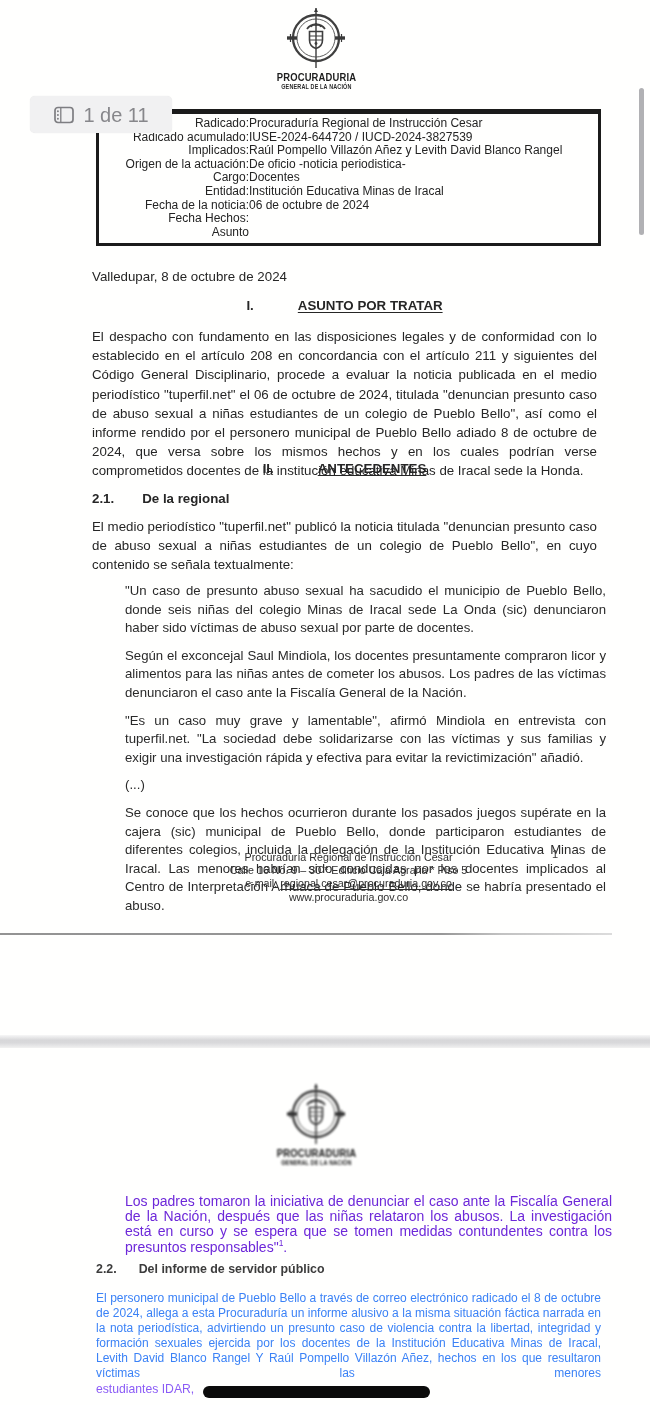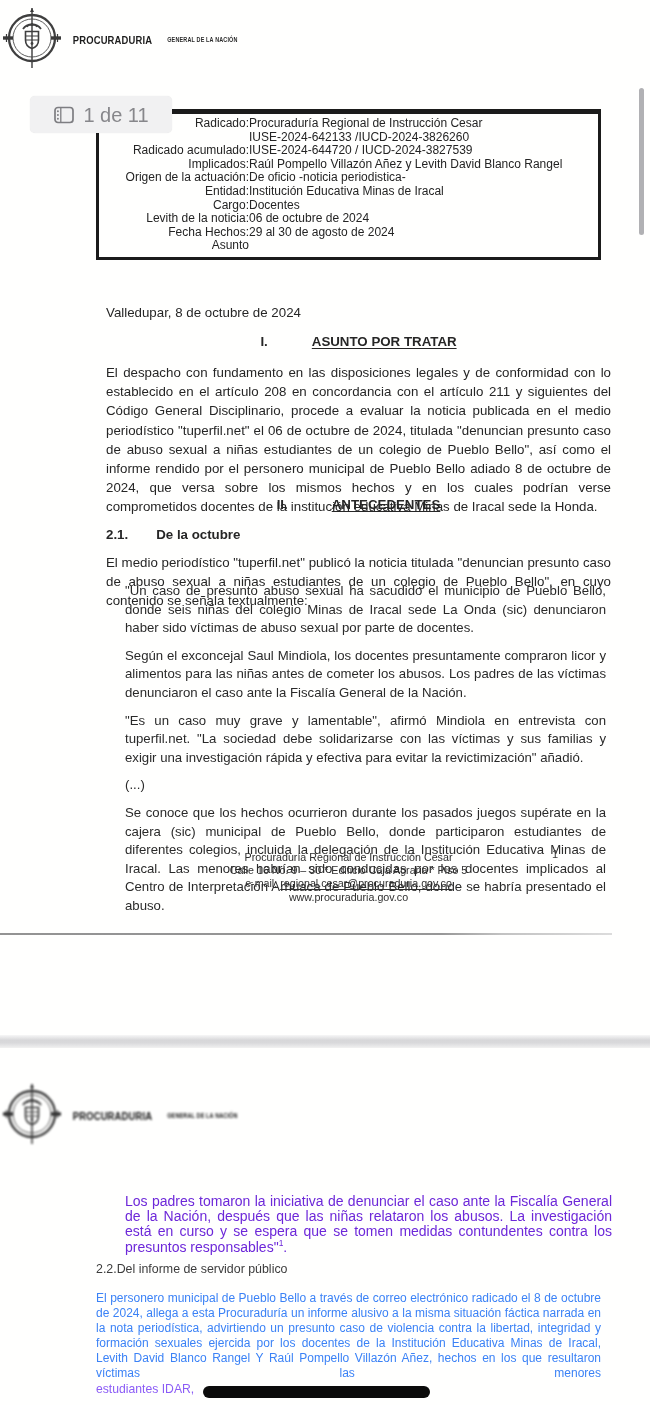--- a/index.html
+++ b/index.html
@@ -5,21 +5,21 @@
   html,body{margin:0;padding:0;}
   body{
     width:650px;height:1405px;position:relative;overflow:hidden;
     background:#fffffe;color:#2a2a2a;
     font-family:"Liberation Sans","DejaVu Sans",sans-serif;
     -webkit-font-smoothing:antialiased;
   }
   .abs{position:absolute;}
 
   
-  .logo-block{left:0;width:632px;display:flex;flex-direction:row;align-items:center;}
+  .logo-block{left:0;width:632px;display:flex;flex-direction:column;align-items:center;}
   .logo-name{font-weight:700;font-size:11.5px;letter-spacing:.2px;color:#1d1d1d;
     display:inline-block;transform:scaleX(.82);line-height:11px;margin-top:2px;}
   .logo-sub{font-weight:700;font-size:6.4px;letter-spacing:.2px;color:#2a2a2a;
     display:inline-block;transform:scaleX(.85);line-height:7px;}
 
   
   .badge{left:30px;top:96px;width:142px;height:37px;background:#f1f1f2;border-radius:5px;
     display:flex;align-items:center;justify-content:center;gap:8px;z-index:30;
     box-shadow:0 0 1px rgba(0,0,0,.12);}
   .badge-text{font-size:20px;color:#87878b;line-height:20px;}
@@ -30,21 +30,21 @@
   
   .case-table{left:96px;top:109px;width:505px;box-sizing:border-box;
     border:3px solid #1b1b1b;border-top-width:5px;
     padding:3px 6px 4px 8px;font-size:12px;line-height:13.6px;color:#242424;}
   .trow{display:flex;}
   .tlabel{width:142px;flex:0 0 142px;text-align:right;}
   .tvalue{flex:1;}
 
   
   .doc{font-size:13.3px;line-height:19.2px;color:#262626;}
-  .block{left:106px;width:505px;margin-top:36px;}
+  .block{left:92px;width:505px;}
   .just{text-align:justify;}
   .heading-center{display:flex;justify-content:center;gap:44px;font-weight:700;}
   .underline{text-decoration:underline;text-underline-offset:2px;}
   .sub-heading{display:flex;gap:28px;font-weight:700;}
   .quotes{left:125px;width:481px;font-size:13.2px;line-height:18.6px;}
   .quote{margin-bottom:9px;text-align:justify;}
 
   
   .footer{left:96px;top:851px;width:505px;text-align:center;font-size:10.7px;line-height:13.2px;color:#2e2e2e;}
   .footer a{color:#2e2e2e;}
@@ -53,21 +53,21 @@
   
   .edge-line{left:0;top:933px;width:612px;height:2px;
     background:linear-gradient(to right,#939393 0%,#979797 72%,#c2c2c2 82%,#dcdcdc 100%);}
   .separator-band{left:0;top:1035px;width:650px;height:13px;
     background:linear-gradient(to bottom,#f7f7f7 0%,#d7d7d9 40%,#d9d9db 60%,#f1f1f1 100%);}
 
   
   .blurry{filter:blur(.6px);}
   .logo2-wrap{filter:blur(.8px) contrast(1.15);}
   .p2-quote{left:125px;top:1194px;width:487px;font-size:14px;line-height:15.2px;color:#6d28d9;text-align:justify;}
-  .p2-heading{left:96px;top:1262px;font-size:12.4px;font-weight:400;color:#3c3c3c;display:flex;}
+  .p2-heading{left:96px;top:1262px;font-size:12.4px;font-weight:700;color:#3c3c3c;display:flex;gap:22px;}
   .p2-para{left:96px;top:1291px;width:505px;font-size:12px;line-height:15.1px;color:#3b82f6;
     text-align:justify;text-align-last:justify;}
   .p2-tail{left:96px;top:1382px;width:505px;font-size:12.2px;color:#8b5cf6;}
   sup{font-size:.6em;vertical-align:super;line-height:0;}
   .redaction-bar{left:203px;top:1386px;width:227px;height:12px;border-radius:6px;background:#0b0b0b;z-index:20;}
 </style>
 </head>
 <body>
 
 <div class="abs logo-block" style="top:8px;">
@@ -104,50 +104,45 @@
 </div>
 
 <div class="abs scrollbar"></div>
 
 <div class="abs case-table">
   <div class="trow">
       <span class="tlabel">Radicado:</span>
       <span class="tvalue">Procuraduría Regional de Instrucción Cesar</span>
     </div>
   <div class="trow">
-      <span class="tlabel"></span>
-      <span class="tvalue">IUSE-2024-642133 /IUCD-2024-3826260</span>
-    </div>
-  <div class="trow">
       <span class="tlabel">Radicado acumulado:</span>
       <span class="tvalue">IUSE-2024-644720 / IUCD-2024-3827539</span>
     </div>
   <div class="trow">
       <span class="tlabel">Implicados:</span>
       <span class="tvalue">Raúl Pompello Villazón Añez y Levith David Blanco Rangel</span>
     </div>
   <div class="trow">
       <span class="tlabel">Origen de la actuación:</span>
       <span class="tvalue">De oficio -noticia periodistica-</span>
     </div>
   <div class="trow">
+      <span class="tlabel">Cargo:</span>
+      <span class="tvalue">Docentes</span>
+    </div>
+  <div class="trow">
       <span class="tlabel">Entidad:</span>
       <span class="tvalue">Institución Educativa Minas de Iracal</span>
     </div>
   <div class="trow">
-      <span class="tlabel">Cargo:</span>
-      <span class="tvalue">Docentes</span>
-    </div>
-  <div class="trow">
-      <span class="tlabel">Levith de la noticia:</span>
+      <span class="tlabel">Fecha de la noticia:</span>
       <span class="tvalue">06 de octubre de 2024</span>
     </div>
   <div class="trow">
       <span class="tlabel">Fecha Hechos:</span>
-      <span class="tvalue">29 al 30 de agosto de 2024</span>
     </div>
   <div class="trow">
       <span class="tlabel">Asunto</span>
     </div>
 </div>
 
 <div class="abs block doc" style="top:267px;">Valledupar, 8 de octubre de 2024</div>
 
 <div class="abs block doc heading-center" style="top:296px;">
   <span>I.</span>
@@ -156,21 +151,21 @@
 
 <div class="abs block doc just" style="top:327px;">El despacho con fundamento en las disposiciones legales y de conformidad con lo establecido en el artículo 208 en concordancia con el artículo 211 y siguientes del Código General Disciplinario, procede a evaluar la noticia publicada en el medio periodístico "tuperfil.net" el 06 de octubre de 2024, titulada "denuncian presunto caso de abuso sexual a niñas estudiantes de un colegio de Pueblo Bello", así como el informe rendido por el personero municipal de Pueblo Bello adiado 8 de octubre de 2024, que versa sobre los mismos hechos y en los cuales podrían verse comprometidos docentes de la institución educativa Minas de Iracal sede la Honda.</div>
 
 <div class="abs block doc heading-center" style="top:459px;">
   <span>II.</span>
   <span class="underline">ANTECEDENTES</span>
 </div>
 
 <div class="abs block doc sub-heading" style="top:489px;">
   <span>2.1.</span>
-  <span>De la octubre</span>
+  <span>De la regional</span>
 </div>
 
 <div class="abs block doc just" style="top:517px;">El medio periodístico "tuperfil.net" publicó la noticia titulada "denuncian presunto caso de abuso sexual a niñas estudiantes de un colegio de Pueblo Bello", en cuyo contenido se señala textualmente:</div>
 
 <div class="abs quotes" style="top:582px;">
   <div class="quote">"Un caso de presunto abuso sexual ha sacudido el municipio de Pueblo Bello, donde seis niñas del colegio Minas de Iracal sede La Onda (sic) denunciaron haber sido víctimas de abuso sexual por parte de docentes.</div>
   <div class="quote">Según el exconcejal Saul Mindiola, los docentes presuntamente compraron licor y alimentos para las niñas antes de cometer los abusos. Los padres de las víctimas denunciaron el caso ante la Fiscalía General de la Nación.</div>
   <div class="quote">"Es un caso muy grave y lamentable", afirmó Mindiola en entrevista con tuperfil.net. "La sociedad debe solidarizarse con las víctimas y sus familias y exigir una investigación rápida y efectiva para evitar la revictimización" añadió.</div>
   <div class="quote">(...)</div>
   <div class="quote">Se conoce que los hechos ocurrieron durante los pasados juegos supérate en la cajera (sic) municipal de Pueblo Bello, donde participaron estudiantes de diferentes colegios, incluida la delegación de la Institución Educativa Minas de Iracal. Las menores habrían sido conducidas por los docentes implicados al Centro de Interpretación Arhuaca de Pueblo Bello, donde se habría presentado el abuso.</div>

